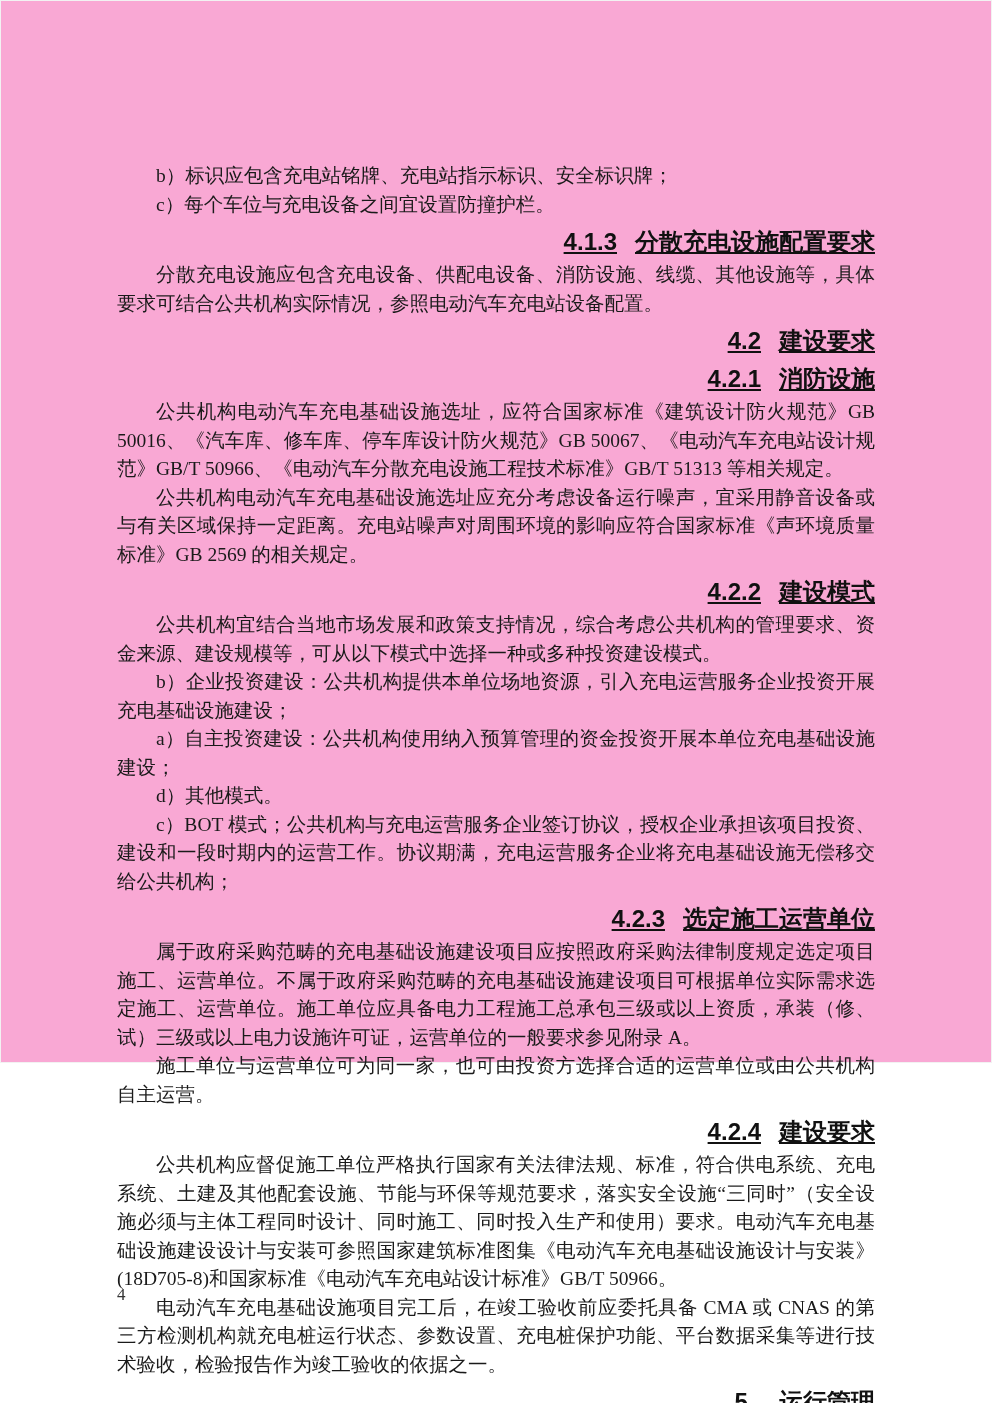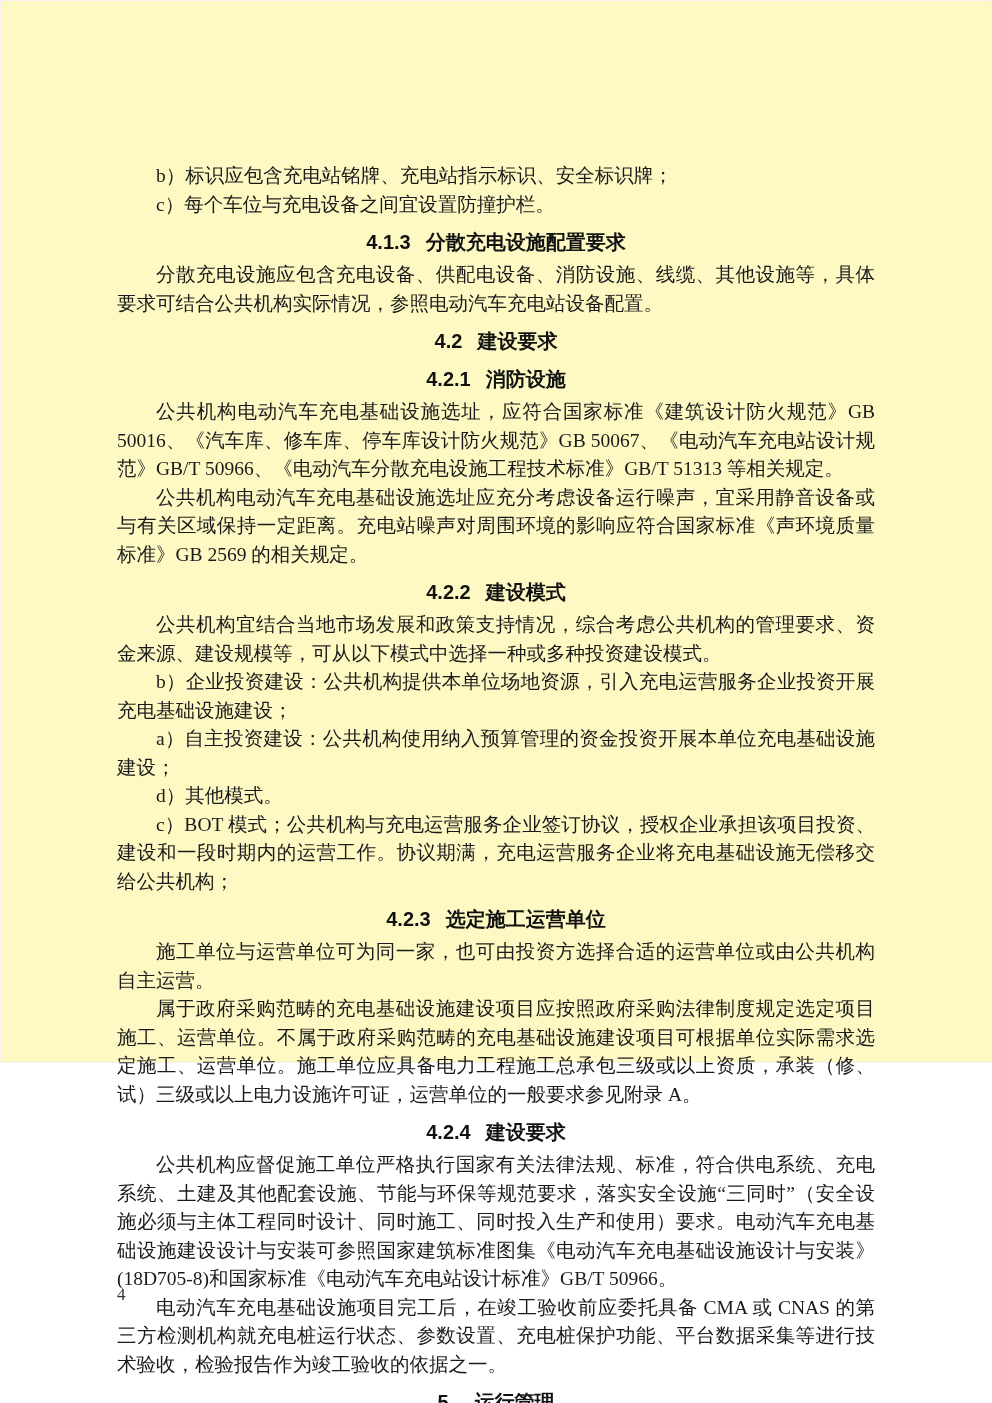--- a/index.html
+++ b/index.html
@@ -6,45 +6,46 @@
   body {
     width: 992px; height: 1403px;
     background: #ffffff;
     font-family: "Liberation Serif", "DejaVu Serif", serif;
     color: #1a1a1a;
     overflow: hidden;
   }
   .page {
     position: relative;
     width: 992px; height: 1063px;
-    background: #fef9c3;
+    background: #f9a8d4;
     box-shadow: inset 0 0 0 1px #f2f2f2;
   }
   .doc {
     position: absolute;
     top: 162px; left: 117px;
     width: 758px;
   }
   .doc p {
     margin: 0;
     font-size: 19.5px;
     line-height: 28.5px;
     text-align: justify;
     text-indent: 2em;
     font-family: "Liberation Serif", "DejaVu Serif", serif;
     color: #1a1a1a;
   }
   .doc .heading1, .doc .heading2, .doc .heading3 {
     margin: 8px 0 4px 0;
     font-family: "Liberation Sans", "DejaVu Sans", sans-serif;
     font-weight: bold;
-    font-size: 20px;
+    font-size: 24px;
     line-height: 30px;
     color: #111111;
-    text-align: center;
+    text-align: right;
+    text-decoration: underline;
   }
   .hnum { margin-right: 0.75em; }
   .heading1 .hnum { margin-right: 1.3em; }
   .page-number {
     position: absolute;
     left: 117px; top: 1285px;
     font-size: 17px;
     font-family: "Liberation Serif", "DejaVu Serif", serif;
     color: #333333;
   }
@@ -62,21 +63,21 @@
       <div class="heading3"><span class="hnum">4.2.1</span><span>消防设施</span></div>
       <p class="para">公共机构电动汽车充电基础设施选址，应符合国家标准《建筑设计防火规范》GB 50016、《汽车库、修车库、停车库设计防火规范》GB 50067、《电动汽车充电站设计规范》GB/T 50966、《电动汽车分散充电设施工程技术标准》GB/T 51313 等相关规定。</p>
       <p class="para">公共机构电动汽车充电基础设施选址应充分考虑设备运行噪声，宜采用静音设备或与有关区域保持一定距离。充电站噪声对周围环境的影响应符合国家标准《声环境质量标准》GB 2569 的相关规定。</p>
       <div class="heading3"><span class="hnum">4.2.2</span><span>建设模式</span></div>
       <p class="para">公共机构宜结合当地市场发展和政策支持情况，综合考虑公共机构的管理要求、资金来源、建设规模等，可从以下模式中选择一种或多种投资建设模式。</p>
       <p class="list-item">b）企业投资建设：公共机构提供本单位场地资源，引入充电运营服务企业投资开展充电基础设施建设；</p>
       <p class="list-item">a）自主投资建设：公共机构使用纳入预算管理的资金投资开展本单位充电基础设施建设；</p>
       <p class="list-item">d）其他模式。</p>
       <p class="list-item">c）BOT 模式；公共机构与充电运营服务企业签订协议，授权企业承担该项目投资、建设和一段时期内的运营工作。协议期满，充电运营服务企业将充电基础设施无偿移交给公共机构；</p>
       <div class="heading3"><span class="hnum">4.2.3</span><span>选定施工运营单位</span></div>
+      <p class="para">属于政府采购范畴的充电基础设施建设项目应按照政府采购法律制度规定选定项目施工、运营单位。不属于政府采购范畴的充电基础设施建设项目可根据单位实际需求选定施工、运营单位。施工单位应具备电力工程施工总承包三级或以上资质，承装（修、试）三级或以上电力设施许可证，运营单位的一般要求参见附录 A。</p>
       <p class="para">施工单位与运营单位可为同一家，也可由投资方选择合适的运营单位或由公共机构自主运营。</p>
-      <p class="para">属于政府采购范畴的充电基础设施建设项目应按照政府采购法律制度规定选定项目施工、运营单位。不属于政府采购范畴的充电基础设施建设项目可根据单位实际需求选定施工、运营单位。施工单位应具备电力工程施工总承包三级或以上资质，承装（修、试）三级或以上电力设施许可证，运营单位的一般要求参见附录 A。</p>
       <div class="heading3"><span class="hnum">4.2.4</span><span>建设要求</span></div>
       <p class="para">公共机构应督促施工单位严格执行国家有关法律法规、标准，符合供电系统、充电系统、土建及其他配套设施、节能与环保等规范要求，落实安全设施“三同时”（安全设施必须与主体工程同时设计、同时施工、同时投入生产和使用）要求。电动汽车充电基础设施建设设计与安装可参照国家建筑标准图集《电动汽车充电基础设施设计与安装》(18D705-8)和国家标准《电动汽车充电站设计标准》GB/T 50966。</p>
       <p class="para">电动汽车充电基础设施项目完工后，在竣工验收前应委托具备 CMA 或 CNAS 的第三方检测机构就充电桩运行状态、参数设置、充电桩保护功能、平台数据采集等进行技术验收，检验报告作为竣工验收的依据之一。</p>
       <div class="heading1"><span class="hnum">5</span><span>运行管理</span></div>
     </div>
   <div class="page-number">4</div>
 </div>
 
 </body></html>

